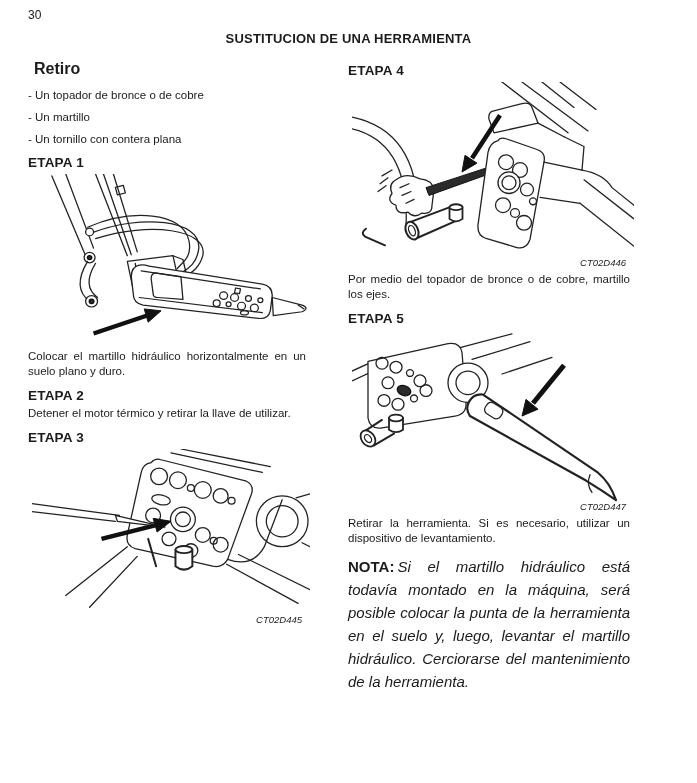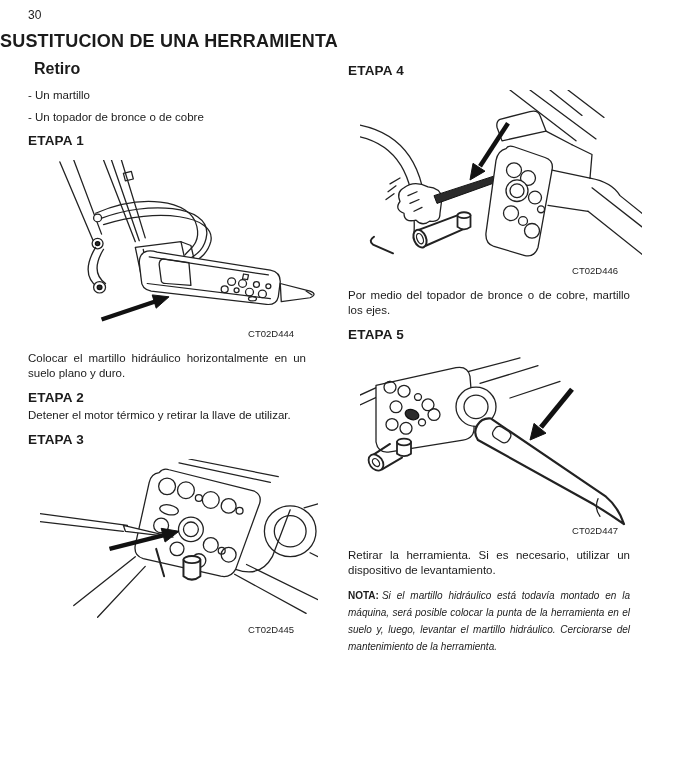--- a/index.html
+++ b/index.html
@@ -3,34 +3,34 @@
 <meta charset="utf-8">
 <style>
   html,body{margin:0;padding:0;}
   body{
     width:697px;height:783px;background:#ffffff;position:relative;
     font-family:"Liberation Sans", sans-serif;color:#1b1b1b;
     -webkit-font-smoothing:antialiased;overflow:hidden;
   }
   .page-number{position:absolute;left:28px;top:8px;font-size:12px;}
   .title{
-    position:absolute;top:31px;left:0;right:0;margin:0;text-align:left;
-    font-size:18px;font-weight:bold;letter-spacing:.2px;
+    position:absolute;top:31px;left:0;right:0;margin:0;text-align:center;
+    font-size:13px;font-weight:bold;letter-spacing:.2px;
   }
   .col-left{position:absolute;left:28px;top:60px;width:278px;}
   .col-right{position:absolute;left:348px;top:60px;width:282px;}
   .h-section{font-size:16px;font-weight:bold;margin:0 6px 11px;}
   .h-sub{font-size:13px;font-weight:bold;margin:0 0 13px;}
   .tool-item{font-size:11.5px;margin:0 0 10px;}
   .h-step{font-size:13.5px;font-weight:bold;margin:3px 0 3px;letter-spacing:.2px;}
-  figure.fig{margin:12px;}
+  figure.fig{margin:4px;font-style:italic;}
   figure.fig svg{display:block;}
   .fig-code{font-size:9.5px;text-align:right;margin:-3px 0 2px;color:#232323;}
   p.body{font-size:11.5px;line-height:15px;text-align:justify;margin:0 0 9px;}
-  p.note{font-size:10px;line-height:17px;text-align:justify;margin:6px 0 0;}
+  p.note{font-size:15px;line-height:23px;text-align:justify;margin:6px 0 0;}
   p.note b{font-style:normal;font-weight:bold;margin-right:3px;}
   p.note i{font-style:italic;}
   
   svg .ln{fill:none;stroke:#222;stroke-width:1.3;stroke-linecap:round;stroke-linejoin:round;}
   svg .lnw{fill:#fff;stroke:#222;stroke-width:1.3;stroke-linejoin:round;}
   svg .hv{fill:none;stroke:#222;stroke-width:2;stroke-linecap:round;}
   svg .arrow-shaft{stroke:#111;stroke-width:4.5;stroke-linecap:butt;}
   svg .arrow-head{fill:#111;stroke:#111;}
   svg .dark{fill:#2b2b2b;stroke:#111;}
 </style>
@@ -39,22 +39,23 @@
 
 <div class="page">
 
   <div class="page-number">30</div>
   <h1 class="title">SUSTITUCION DE UNA HERRAMIENTA</h1>
 
   <div class="col-left">
     <h2 class="h-section">Retiro</h2>
 
     <div>
+      <div class="tool-item">- Un topador de bronce o de cobre</div>
       <div class="tool-item">- Un martillo</div>
-      <div class="tool-item">- Un topador de bronce o de cobre</div>
+      <div class="tool-item">- Un tornillo con contera plana</div>
     </div>
 
     <h4 class="h-step">ETAPA 1</h4>
 
     <figure class="fig">
       <svg width="278" height="171" viewBox="0 0 280 180" preserveAspectRatio="none">
 
         <g class="ln">
           <path d="M20 2 L54 86"></path>
             <path d="M34 0 L62 78"></path>
@@ -105,21 +106,20 @@
         <g class="ln">
           <path class="lnw" d="M242 130 L272 138 Q280 141 272 145 L243 149 Z"></path>
           <path d="M268 138 L274 142"></path>
         </g>
 
         <g>
           <line class="arrow-shaft" x1="62" y1="168" x2="116" y2="149"></line>
           <polygon class="arrow-head" points="130,144 117,156 113,142"></polygon>
         </g>
       </svg>
-      <figcaption class="fig-code">CT02D444</figcaption>
     </figure>
 
     <p class="body">Colocar el martillo hidráulico horizontalmente en un suelo plano y duro.</p>
 
     <h4 class="h-step">ETAPA 2</h4>
     <p class="body">Detener el motor térmico y retirar la llave de utilizar.</p>
 
     <h4 class="h-step">ETAPA 3</h4>
 
     <figure class="fig">

